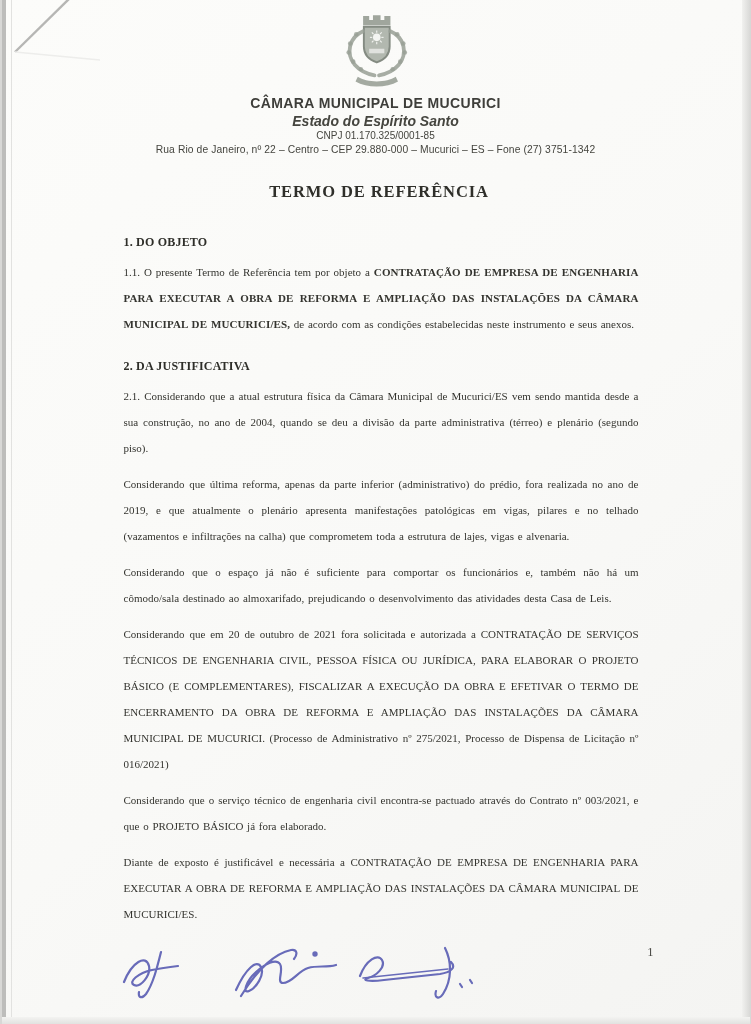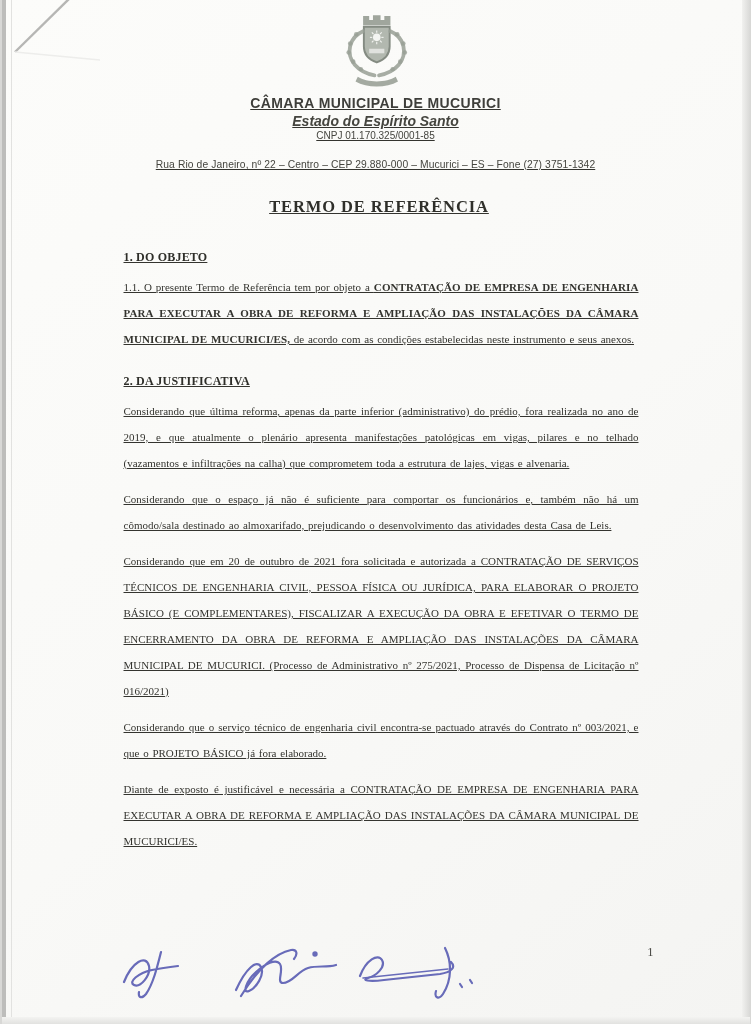--- a/index.html
+++ b/index.html
@@ -5,36 +5,35 @@
   html,body{margin:0;padding:0;background:#d8d8d6;}
   .page{
     position:relative;
     width:748px;height:1024px;
     margin:0 auto;
     background:linear-gradient(140deg,#fcfcfa 0%,#f9f9f7 55%,#f4f4f2 100%);
     overflow:hidden;
     font-family:"Liberation Serif", serif;
     color:#34342f;
     box-sizing:border-box;
-    text-decoration:underline;
   }
   
   .edge-left{position:absolute;left:0;top:0;width:4px;height:100%;background:#bdbdbb;}
   .edge-left-line{position:absolute;left:9px;top:0;width:1px;height:100%;background:#e2e2e0;}
   .edge-right{position:absolute;right:0;top:0;width:8px;height:100%;background:linear-gradient(to right,#f1f1ef,#d9d9d7);}
   .edge-bottom{position:absolute;left:0;bottom:0;width:100%;height:7px;background:linear-gradient(to bottom,#f3f3f1,#e2e2e0);}
   .fold-svg{position:absolute;left:0;top:0;}
 
   
   .header{padding-top:7px;text-align:center;font-family:"Liberation Sans", sans-serif;}
   .logo{display:block;margin:0 auto;}
   .org-name{margin-top:3px;font-size:14px;font-weight:bold;letter-spacing:.4px;color:#3e3e3a;}
   .state-line{font-size:14px;font-weight:bold;font-style:italic;color:#45453f;margin-top:2px;}
   .cnpj-line{font-size:10px;color:#45453f;margin-top:1px;}
-  .address-line{font-size:10.3px;color:#45453f;margin-top:18px;letter-spacing:.1px;}
+  .address-line{font-size:10.3px;color:#45453f;margin-top:3px;letter-spacing:.1px;}
 
   
   .doc-title{
     margin:27px 0 0 7px;text-align:center;
     font-size:16.5px;font-weight:bold;letter-spacing:.9px;color:#2f2f2a;
   }
 
   
   .content{padding:0 111px 0 122px;}
   .section-heading{font-size:12px;font-weight:bold;margin:22px 0 9px 0;color:#2e2e29;letter-spacing:.2px;}
@@ -113,20 +112,21 @@
 
   <div class="content">
 
     <section>
       <h2 class="section-heading first">1. DO OBJETO</h2>
       <p class="body-p"><span>1.1. O presente Termo de Referência tem por objeto a </span><b>CONTRATAÇÃO DE EMPRESA DE ENGENHARIA PARA EXECUTAR A OBRA DE REFORMA E AMPLIAÇÃO DAS INSTALAÇÕES DA CÂMARA MUNICIPAL DE MUCURICI/ES,</b><span> de acordo com as condições estabelecidas neste instrumento e seus anexos.</span></p>
     </section>
 
     <section>
       <h2 class="section-heading">2. DA JUSTIFICATIVA</h2>
+      <p class="body-p">2.1. Considerando que a atual estrutura física da Câmara Municipal de Mucurici/ES vem sendo mantida desde a sua construção, no ano de 2004, quando se deu a divisão da parte administrativa (térreo) e plenário (segundo piso).</p>
       <p class="body-p">Considerando que última reforma, apenas da parte inferior (administrativo) do prédio, fora realizada no ano de 2019, e que atualmente o plenário apresenta manifestações patológicas em vigas, pilares e no telhado (vazamentos e infiltrações na calha) que comprometem toda a estrutura de lajes, vigas e alvenaria.</p>
       <p class="body-p">Considerando que o espaço já não é suficiente para comportar os funcionários e, também não há um cômodo/sala destinado ao almoxarifado, prejudicando o desenvolvimento das atividades desta Casa de Leis.</p>
       <p class="body-p">Considerando que em 20 de outubro de 2021 fora solicitada e autorizada a CONTRATAÇÃO DE SERVIÇOS TÉCNICOS DE ENGENHARIA CIVIL, PESSOA FÍSICA OU JURÍDICA, PARA ELABORAR O PROJETO BÁSICO (E COMPLEMENTARES), FISCALIZAR A EXECUÇÃO DA OBRA E EFETIVAR O TERMO DE ENCERRAMENTO DA OBRA DE REFORMA E AMPLIAÇÃO DAS INSTALAÇÕES DA CÂMARA MUNICIPAL DE MUCURICI. (Processo de Administrativo nº 275/2021, Processo de Dispensa de Licitação nº 016/2021)</p>
       <p class="body-p gap-lg">Considerando que o serviço técnico de engenharia civil encontra-se pactuado através do Contrato nº 003/2021, e que o PROJETO BÁSICO já fora elaborado.</p>
       <p class="body-p gap-lg">Diante de exposto é justificável e necessária a CONTRATAÇÃO DE EMPRESA DE ENGENHARIA PARA EXECUTAR A OBRA DE REFORMA E AMPLIAÇÃO DAS INSTALAÇÕES DA CÂMARA MUNICIPAL DE MUCURICI/ES.</p>
     </section>
 
     <section>
     </section>
 

